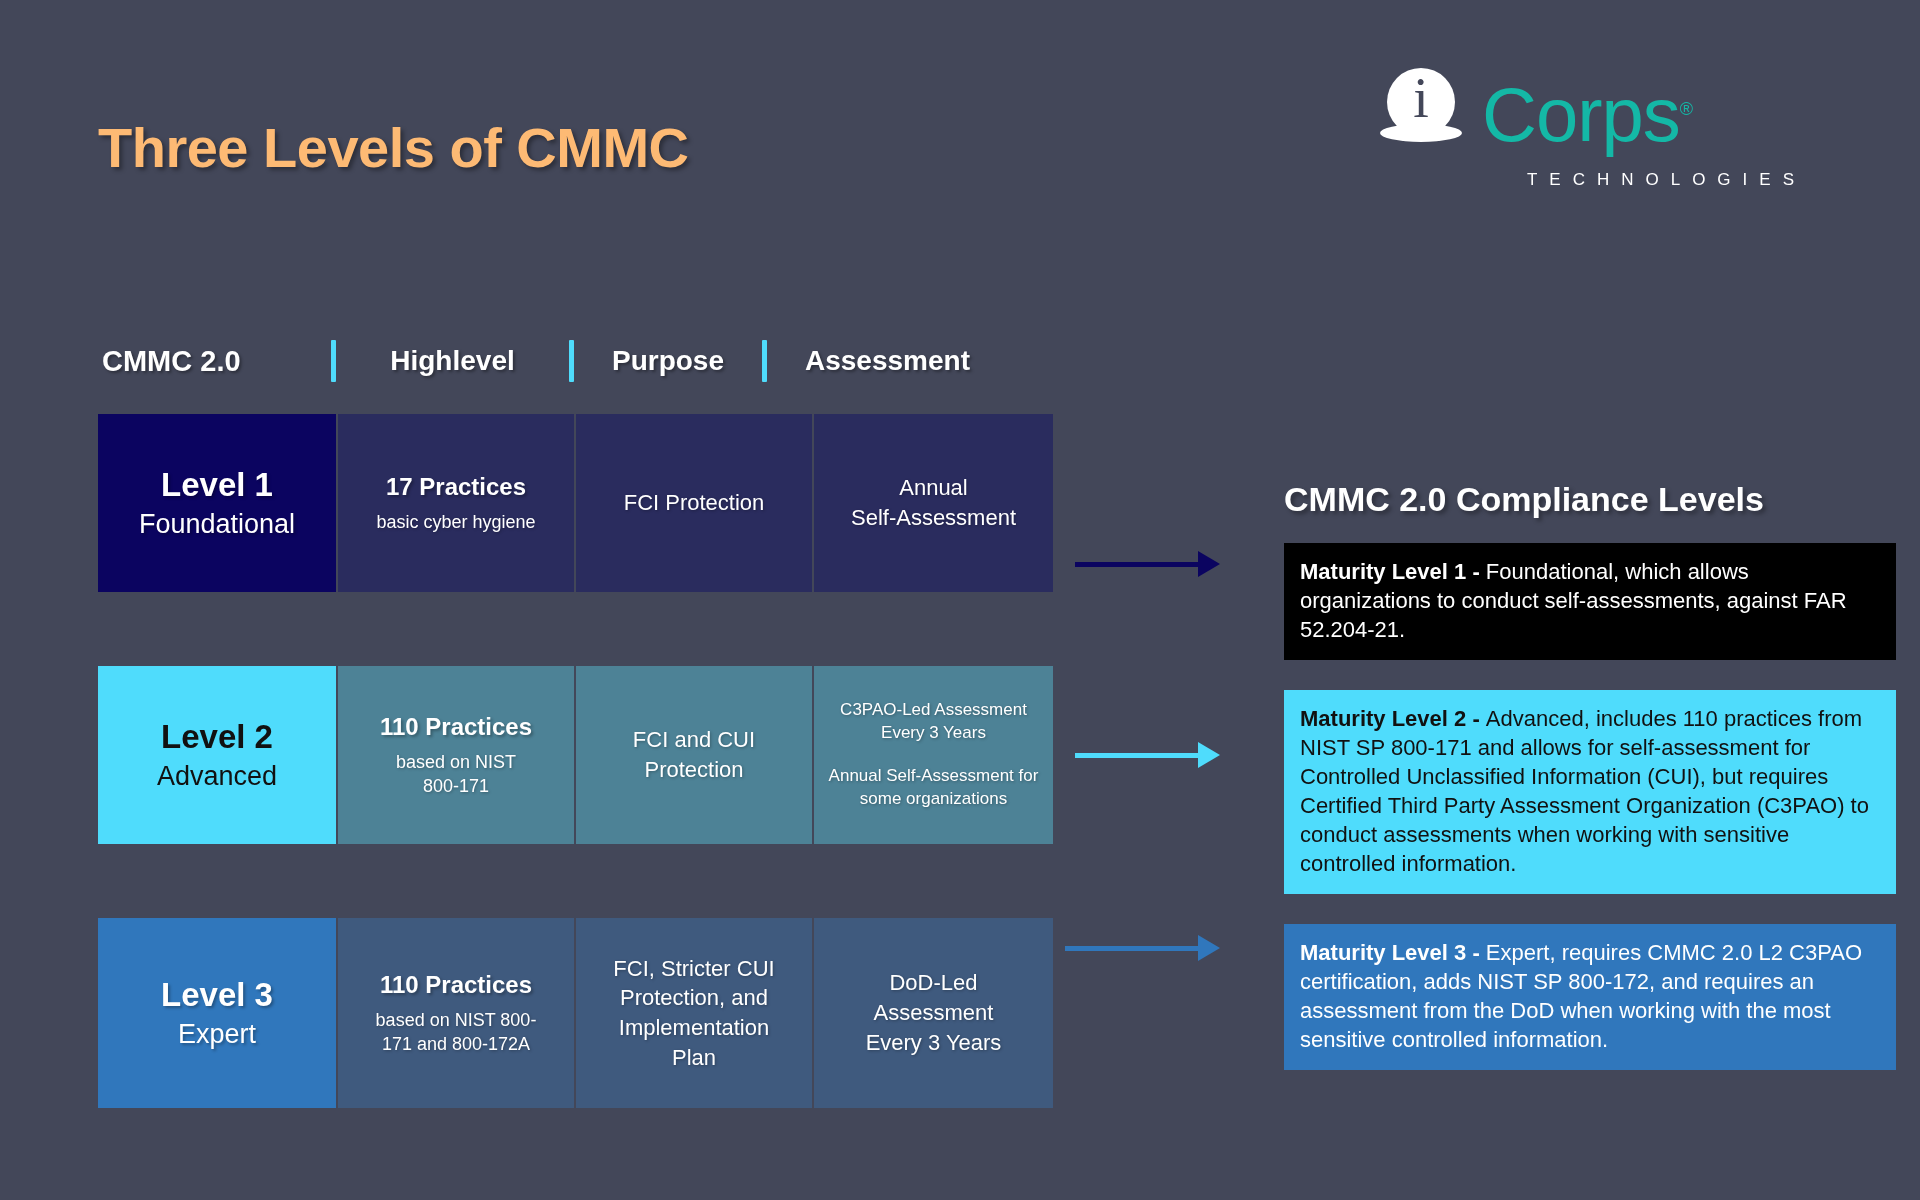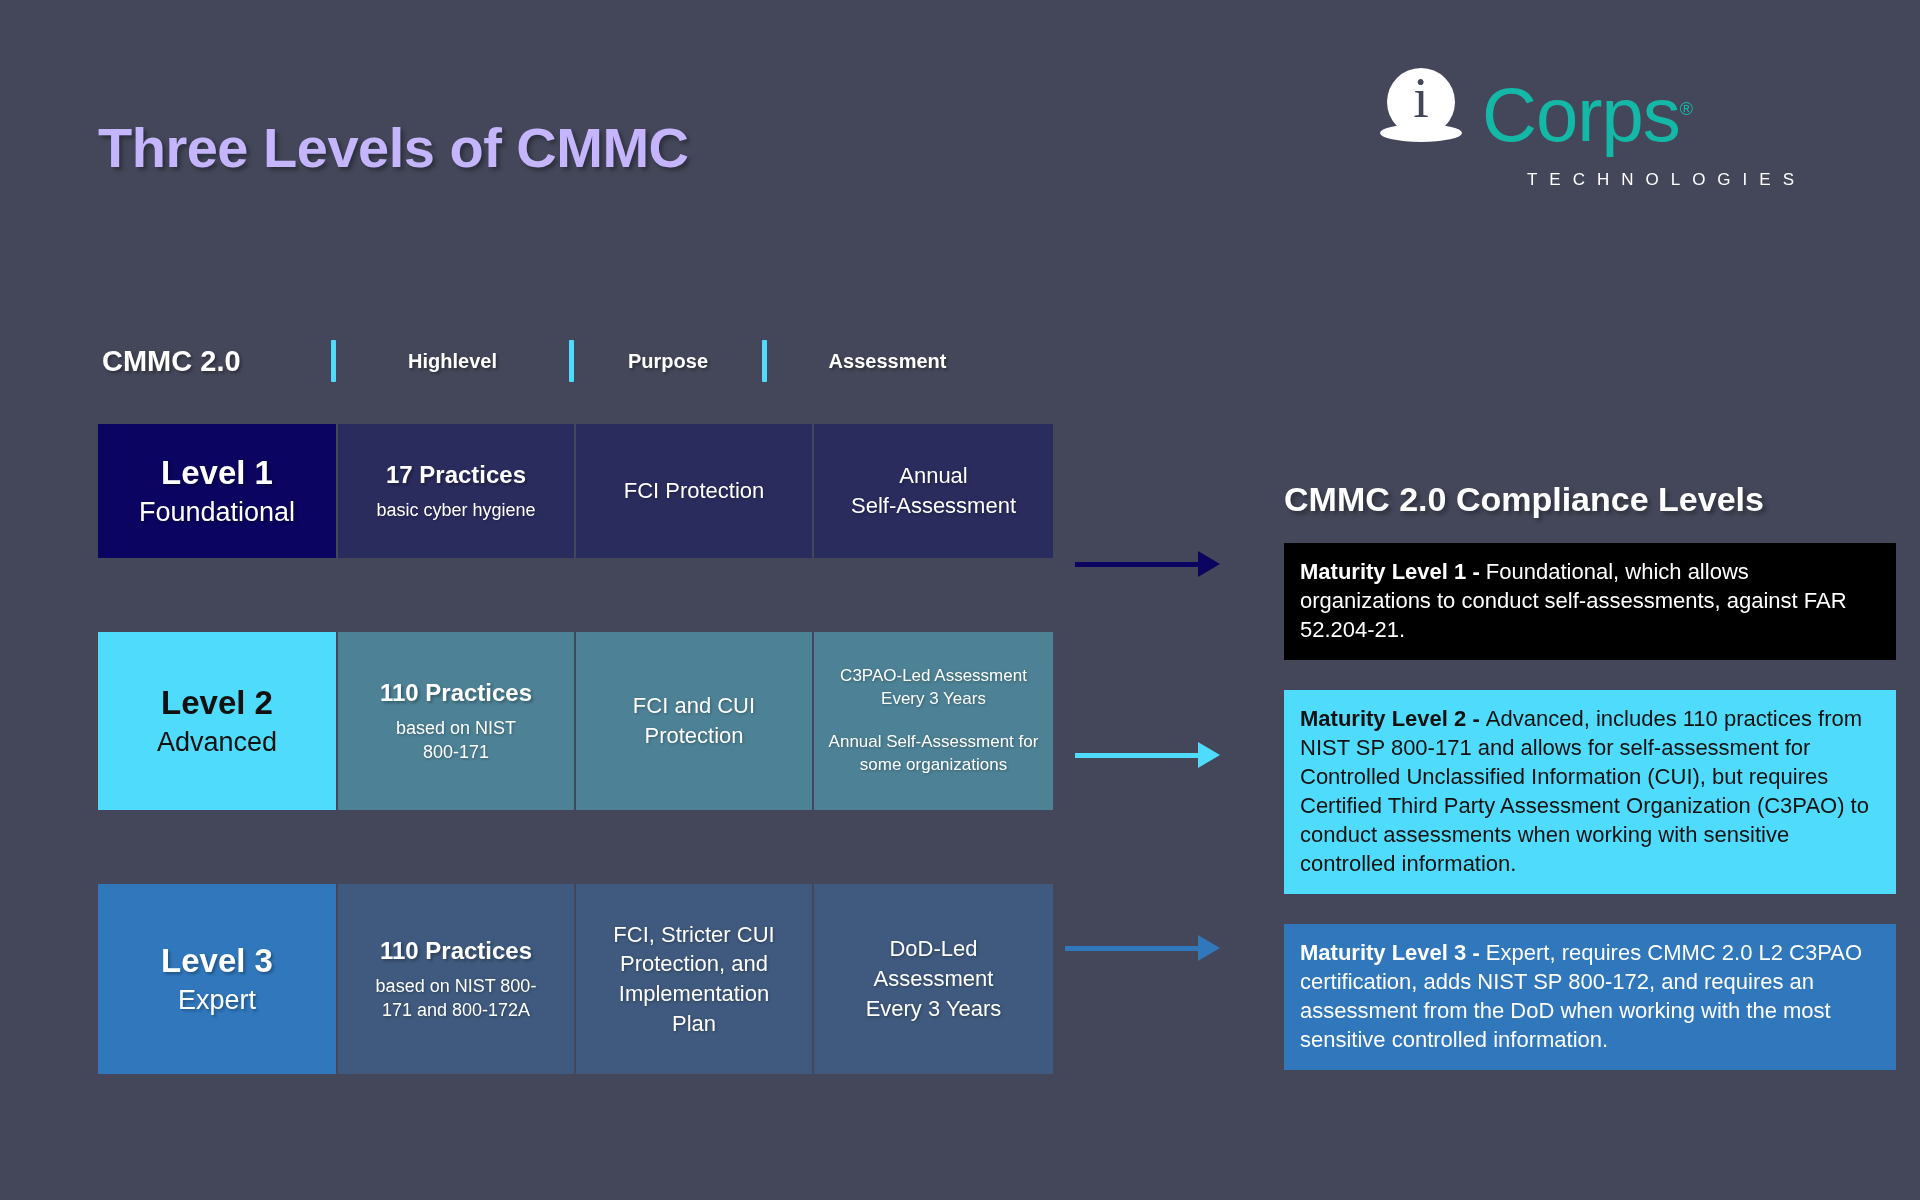--- a/index.html
+++ b/index.html
@@ -11,21 +11,21 @@
     overflow: hidden;
   }
   .stage { position: relative; width: 1920px; height: 1200px; }
 
   
   .page-title {
     position: absolute;
     left: 98px; top: 115px;
     font-size: 56px;
     font-weight: bold;
-    color: #c4b5fd;
+    color: #fdba74;
     letter-spacing: -0.5px;
     text-shadow: 3px 3px 4px rgba(0,0,0,0.35);
     white-space: nowrap;
   }
 
   
   .logo-wrap { position: absolute; left: 1380px; top: 62px; width: 430px; height: 150px; }
   .logo-row { display: flex; align-items: center; height: 100px; }
   .logo-mark { position: relative; width: 82px; height: 100px; flex: 0 0 auto; }
   .logo-mark .disc {
@@ -56,35 +56,35 @@
     letter-spacing: 12px;
     color: #ffffff;
     padding-right: 4px;
   }
 
   
   .matrix { position: absolute; left: 98px; top: 330px; width: 955px; }
   .matrix-head { display: flex; align-items: center; height: 62px; }
   .head-cell {
     display: flex; align-items: center;
-    color: #ffffff; font-weight: bold; font-size: 20px;
+    color: #ffffff; font-weight: bold; font-size: 28px;
     text-shadow: 2px 2px 3px rgba(0,0,0,0.35);
   }
   .head-cell.c0 { width: 238px; font-size: 29px; }
   .head-cell.c1 { width: 238px; }
   .head-cell.c2 { width: 193px; }
   .head-cell.c3 { width: 241px; }
   .head-label { flex: 1; text-align: center; }
   .head-cell.c0 .head-label { text-align: left; padding-left: 4px; }
   .divider {
     width: 5px; height: 42px; background: #4FDCFC; flex: 0 0 auto; border-radius: 1px;
   }
 
   .matrix-row { display: flex; margin-top: 22px; }
-  .row-1 { margin-top: 32px; height: 134px; }
+  .row-1 { margin-top: 22px; height: 178px; }
   .row-2 { margin-top: 74px; height: 178px; }
   .row-3 { margin-top: 74px; height: 190px; }
 
   .cell {
     display: flex; flex-direction: column;
     align-items: center; justify-content: center;
     text-align: center; padding: 6px 14px;
   }
   .cell-level { width: 238px; }
   .cell-data  { width: 238px; }

